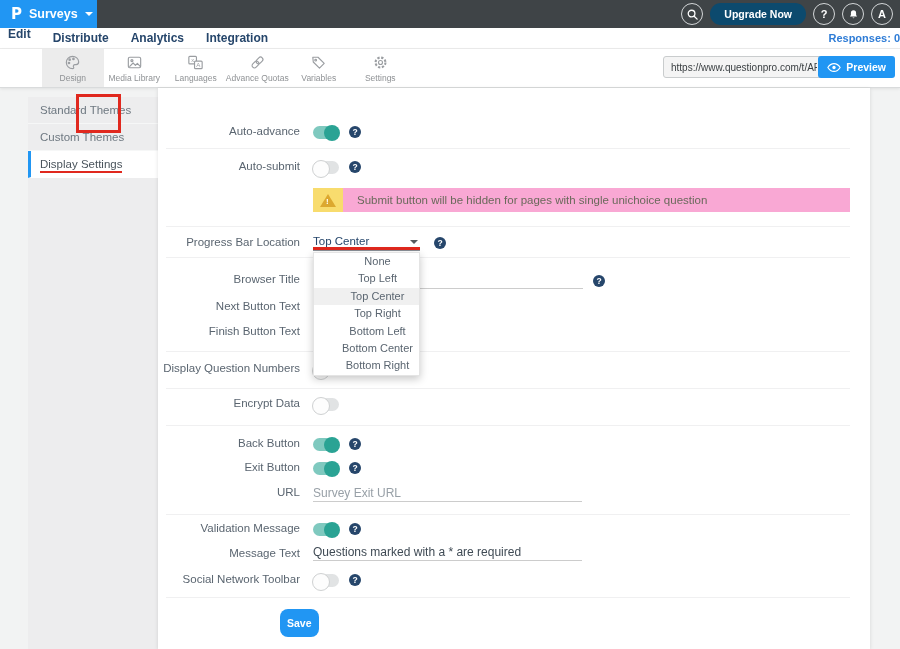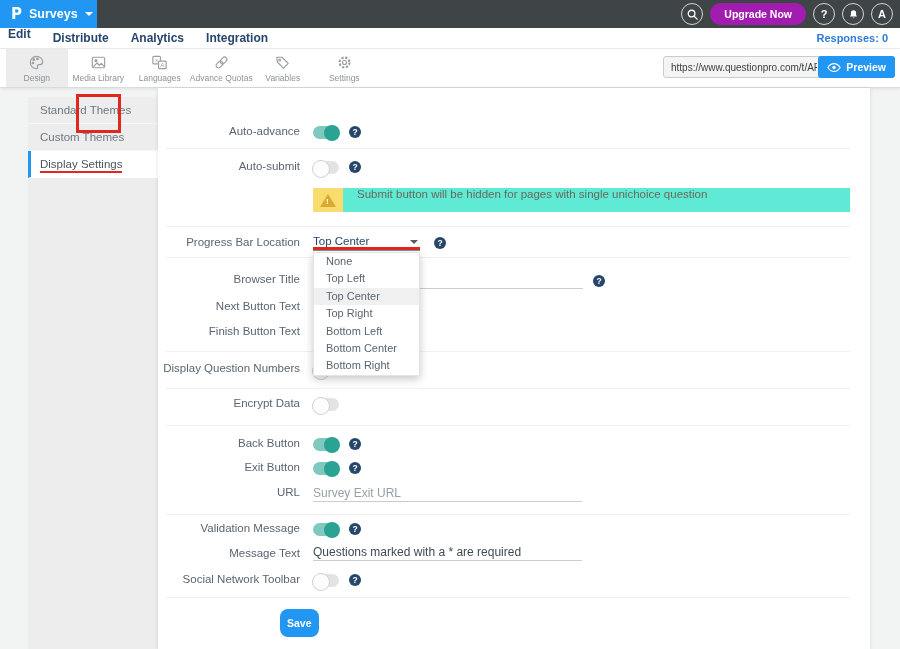--- a/index.html
+++ b/index.html
@@ -11,32 +11,32 @@
   .brand { width:97px; height:28px; background:#2196f3; display:flex; align-items:center; padding:0 8px 0 11px; gap:7px; color:#fff; }
   .logo { font-size:15px; font-weight:bold; font-family:"DejaVu Sans", sans-serif; }
   .brand-label { font-size:12.5px; font-weight:600; }
   .caret-w { width:0; height:0; border:4px solid transparent; border-top-color:#fff; margin-top:4px; }
   .crumb { display:flex; align-items:center; gap:9px; margin-left:12px; font-size:12.5px; font-weight:600; }
   .crumb-folder { color:#64a9de; }
   .crumb-sep { color:#9aa0a4; font-size:12px; }
   .crumb-survey { color:#fff; }
   .hdr-right { margin-left:auto; display:flex; align-items:center; gap:7px; padding-right:7px; }
   .circle-btn { width:22px; height:22px; border-radius:50%; border:1.5px solid #d3d6d8; color:#fff; display:flex; align-items:center; justify-content:center; font-size:11px; font-weight:bold; background:transparent; }
-  .upgrade { background:#a21caf; color:#fff; border:none; border-radius:11px; height:22px; padding:0 14px; font-size:10.5px; font-weight:bold; font-family:inherit; }
+  .upgrade { background:#0c4a6e; color:#fff; border:none; border-radius:11px; height:22px; padding:0 14px; font-size:10.5px; font-weight:bold; font-family:inherit; }
 
   
   .subnav { position:absolute; left:0; top:28px; width:900px; height:21px; background:#fff; display:flex; align-items:center; padding-left:8px; gap:22px; border-bottom:1px solid #ececec; }
   .subnav-item { font-size:12px; font-weight:600; color:#26466b; }
   .subnav-item.active { border-bottom:1px solid #2e6da4; padding-bottom:8px; }
-  .responses { margin-left:auto; padding-right:12px; font-size:11px; font-weight:600; color:#2e7cd6; }
+  .responses { margin-left:auto; padding-right:0; font-size:11px; font-weight:600; color:#2e7cd6; }
 
   
   .toolbar { position:absolute; left:0; top:49px; width:900px; height:39px; background:#fff; border-bottom:1px solid #d9dbdc; box-shadow:0 1px 3px rgba(0,0,0,.08); display:flex; padding-left:6px; }
   .tb-btn { width:61.5px; height:38px; display:flex; flex-direction:column; align-items:center; justify-content:center; gap:1px; background:transparent; border:none; font-family:inherit; }
-  .tb-btn.active { background:#ececec; }
+  .tb-btn.active { background:#ececec;margin-left:36px; }
   .tb-btn svg { width:19px; height:19px; }
   .tb-label { font-size:8.5px; color:#8f9295; white-space:nowrap; }
   .icon-stroke { fill:none; stroke:#9a9da1; stroke-width:1.2; stroke-linecap:round; stroke-linejoin:round; }
   .urlbox { position:absolute; left:663px; top:7px; width:171px; height:22px; background:#f4f4f4; border:1px solid #c9cccd; border-radius:3px; display:flex; align-items:center; padding:0 4px 0 7px; }
   .urlbox input { flex:1; min-width:0; border:none; background:transparent; font-size:10px; color:#3a3f42; font-family:inherit; outline:none; }
   .preview-btn { position:absolute; right:5px; top:7px; height:22px; background:#2196f3; color:#fff; border:none; border-radius:3px; font-size:10.5px; font-weight:600; font-family:inherit; display:flex; align-items:center; gap:5px; padding:0 9px; }
   .anno-box { position:absolute; left:76px; top:45px; width:45px; height:39px; border:3px solid #e0281e; z-index:10; }
 
   
   .sidebar { position:absolute; left:28px; top:97px; width:130px; height:552px; background:#ededee; }
@@ -48,30 +48,30 @@
   .panel { position:absolute; left:158px; top:88px; width:712px; height:561px; background:#fff; box-shadow:0 1px 4px rgba(0,0,0,.12); }
   .hr { position:absolute; left:8px; width:684px; height:1px; background:#f0f0f1; }
   .lblR { position:absolute; right:570px; white-space:nowrap; font-size:11.5px; color:#5a6570; }
   .tg { position:absolute; left:155px; width:26px; height:13px; border-radius:7px; border:none; padding:0; }
   .tg.on { background:#7fc9bf; }
   .tg.on::after { content:""; position:absolute; right:-1px; top:-1.5px; width:16px; height:16px; border-radius:50%; background:#2aa394; }
   .tg.off { background:#e1e3e4; }
   .tg.off::after { content:""; position:absolute; left:-1px; top:-1.5px; width:16px; height:16px; border-radius:50%; background:#fdfdfd; border:1px solid #cfd1d2; }
   .help { position:absolute; width:12px; height:12px; border-radius:50%; background:#26466b; }
   .help::after { content:"?"; position:absolute; left:0; top:0; width:12px; text-align:center; line-height:12px; color:#fff; font-size:8.5px; font-weight:bold; }
-  .warn { position:absolute; left:155px; top:100px; width:537px; height:24px; background:#5eead4; display:flex; align-items:flex-start; }
+  .warn { position:absolute; left:155px; top:100px; width:537px; height:24px; background:#f9a8d4; display:flex; align-items:center; }
   .warn-strip { width:30px; height:24px; background:#f8dc6e; display:flex; align-items:center; justify-content:center; }
   .wtri { width:0; height:0; border-left:8px solid transparent; border-right:8px solid transparent; border-bottom:13px solid #dca82f; position:relative; }
   .wtri::after { content:"!"; position:absolute; left:-2px; top:3px; color:#fff; font-size:8px; font-weight:bold; }
   .warn-text { font-size:11.5px; color:#6a695b; padding-left:14px; }
   .sel { position:absolute; left:155px; top:146px; width:107px; height:17px; font-size:11.5px; color:#26466b; border-bottom:1px solid #8a9097; line-height:14px; background:#fff; }
   .sel .caret-d { position:absolute; right:2px; top:6px; width:0; height:0; border:4px solid transparent; border-top-color:#555b60; }
   .anno-line-sel { position:absolute; left:155px; top:159px; width:107px; height:3px; background:#e0281e; z-index:2; }
   .dd { position:absolute; left:155px; top:164px; width:107px; background:#fff; border:1px solid #e4e4e4; box-shadow:0 3px 8px rgba(0,0,0,.22); z-index:5; }
-  .opt { height:17.4px; line-height:17.4px; padding-left:12px; font-size:11px; color:#5a6570; }
+  .opt { height:17.4px; line-height:17.4px; padding-left:22px; font-size:11px; color:#5a6570;text-align:center; }
   .opt.selected { background:#f0f0f0; }
   .uin { position:absolute; left:155px; height:17px; background:transparent; border:none; border-bottom:1px solid #ccc; font-size:12px; color:#3f4a54; font-family:inherit; outline:none; padding:0; }
   .uin::placeholder { color:#98a0a7; }
   .save-btn { position:absolute; left:122px; top:521px; background:#2196f3; color:#fff; border:none; border-radius:8px; font-size:10.5px; font-weight:600; font-family:inherit; padding:8px 7px; }
 </style>
 </head>
 <body>
 
 <div class="header">
   <div class="brand">

